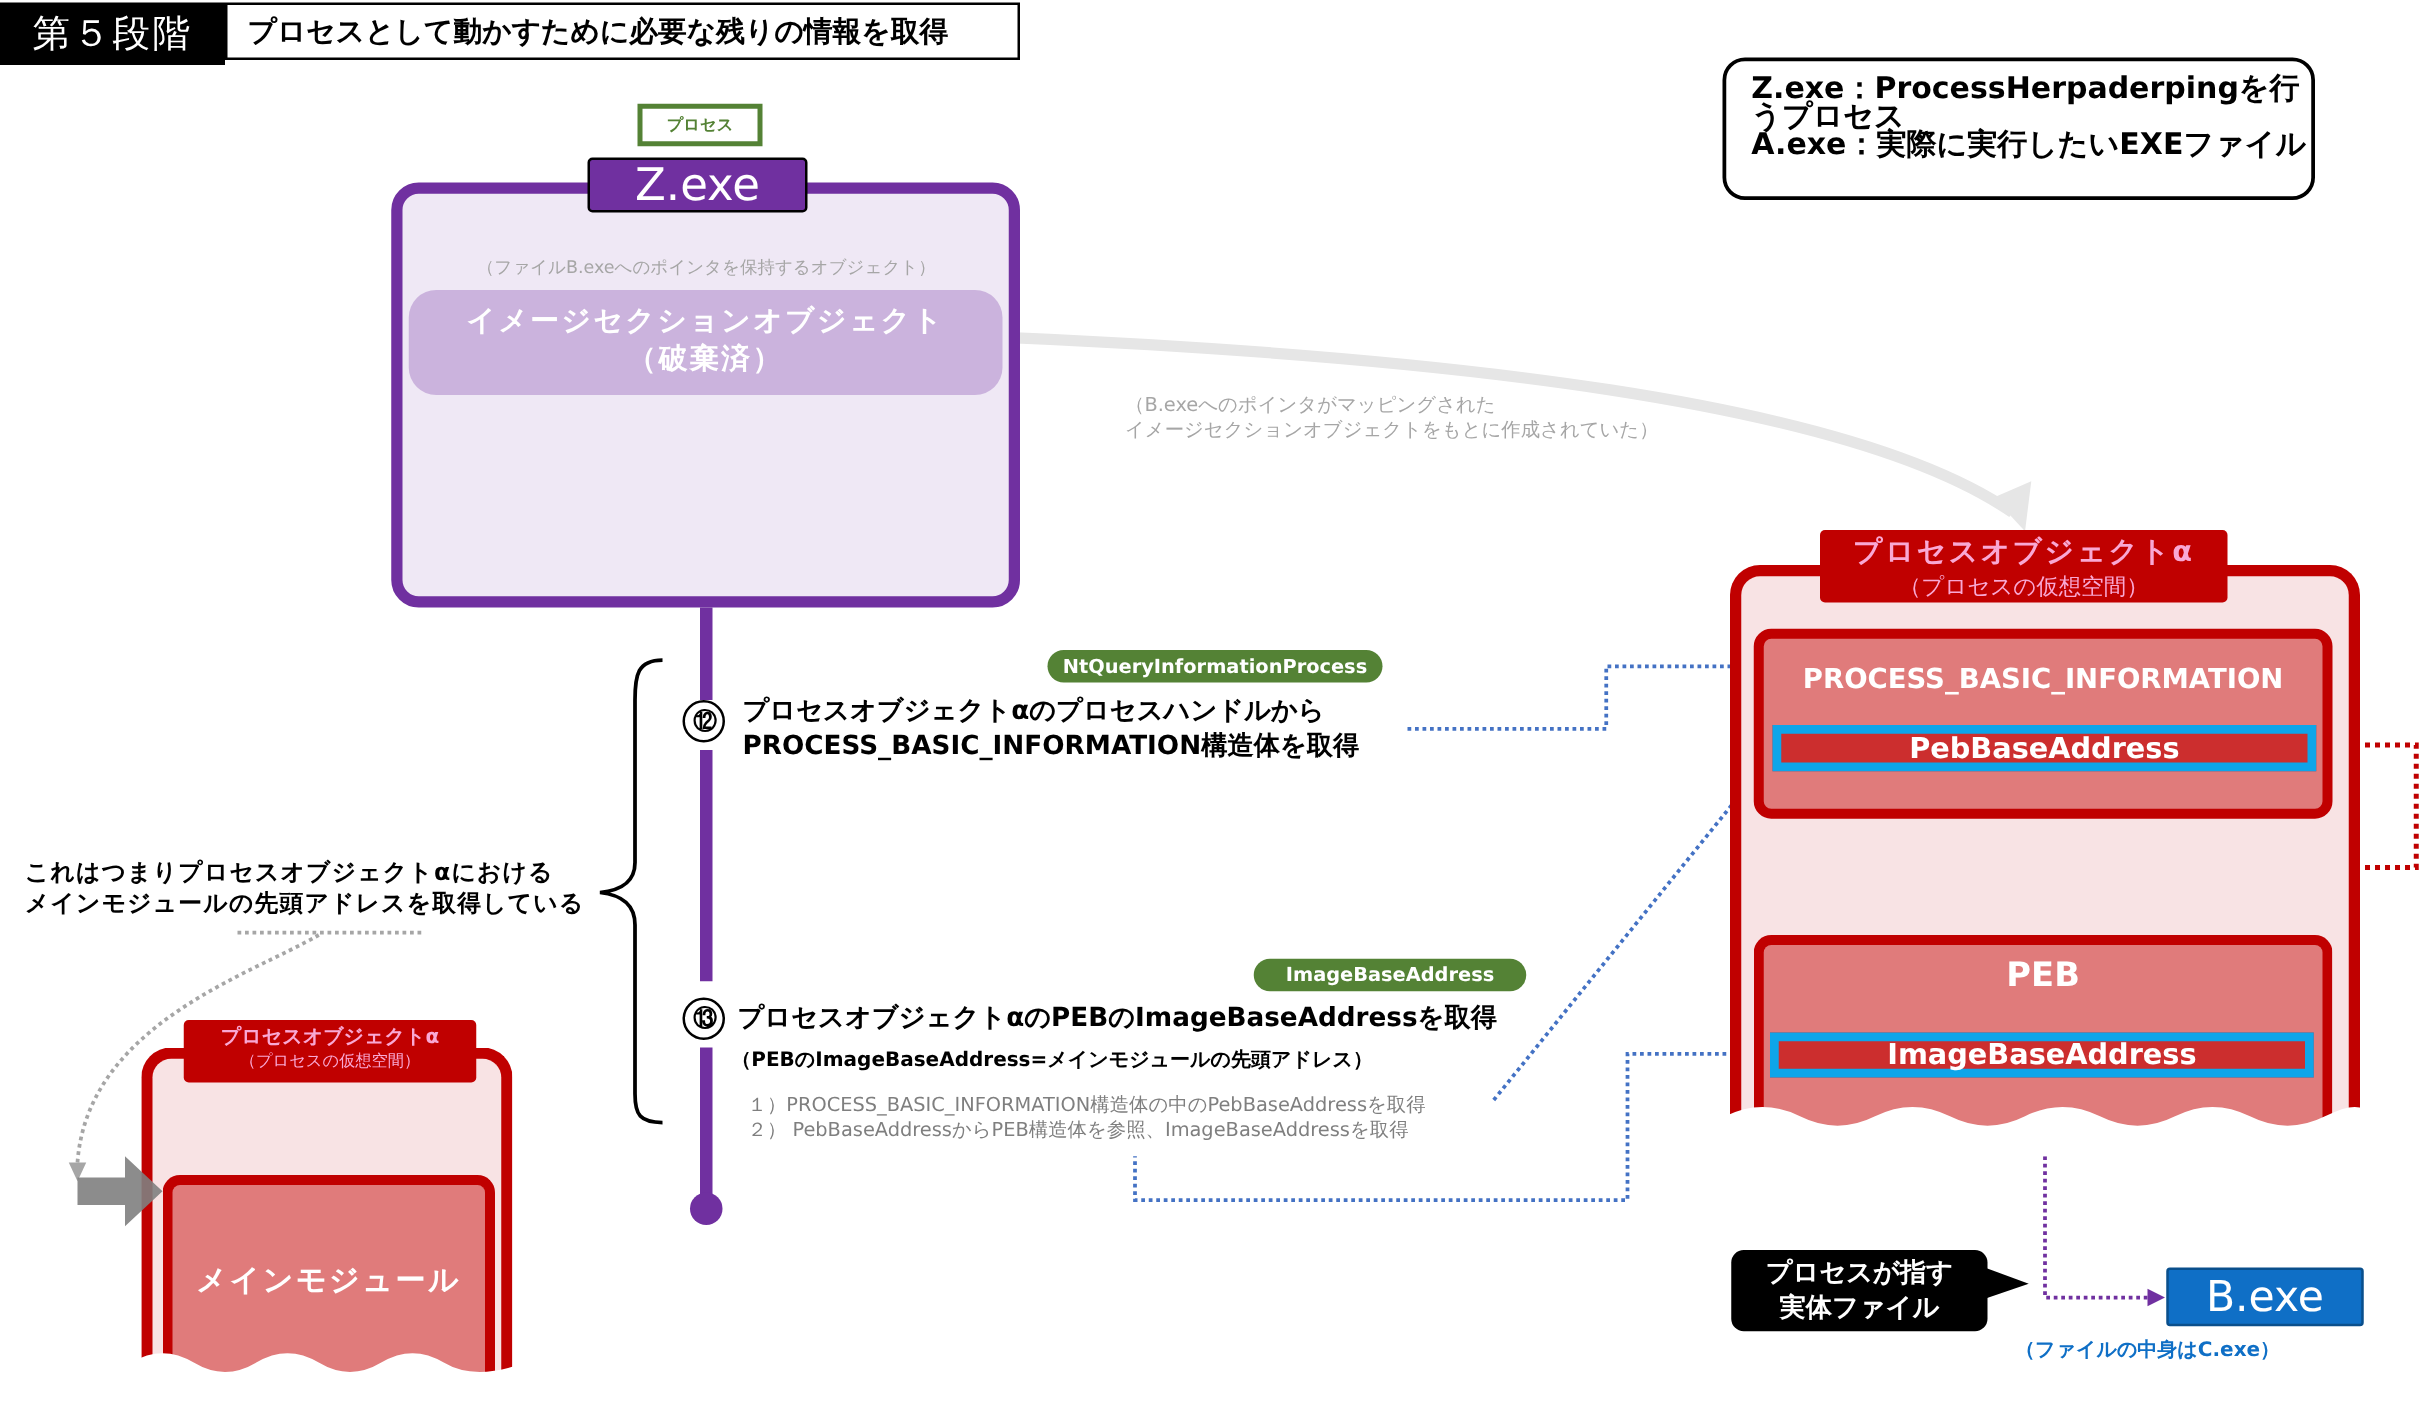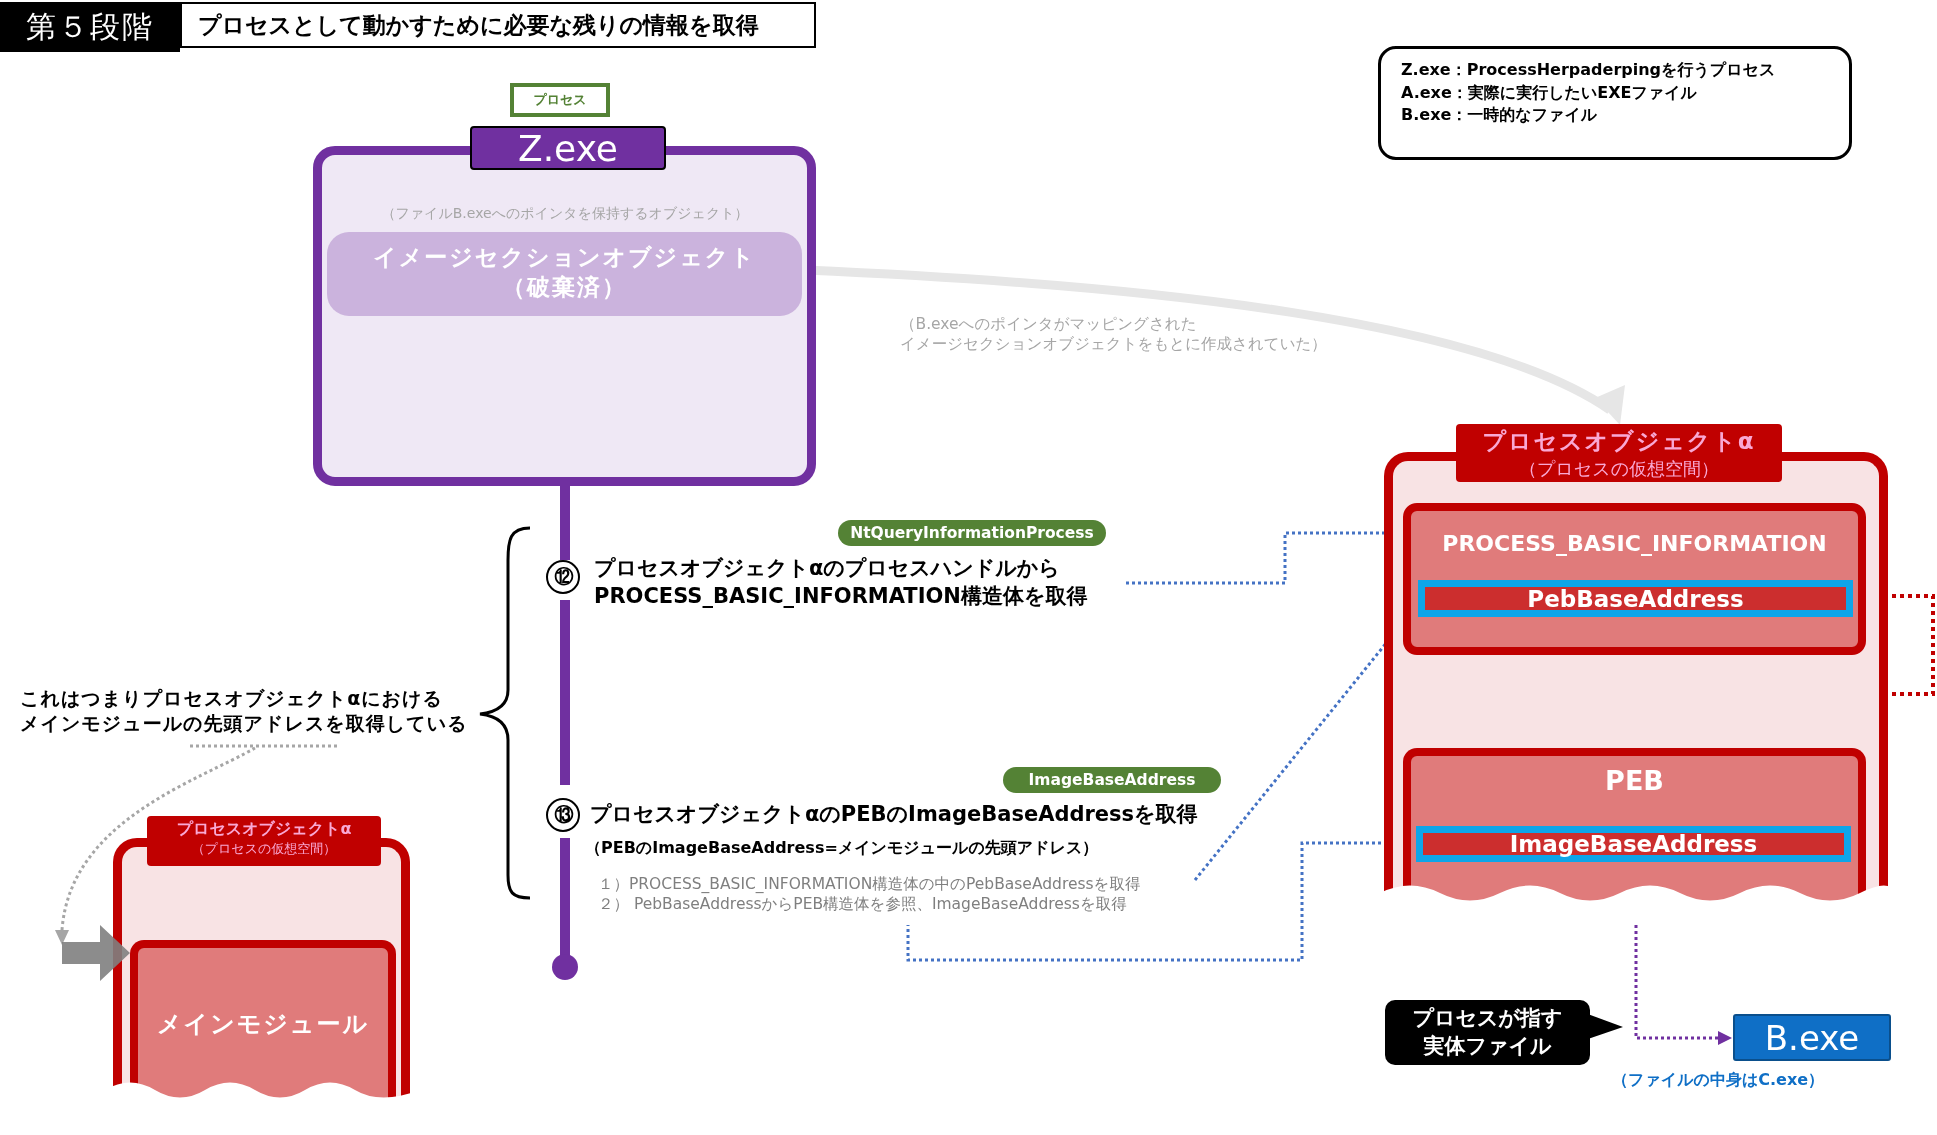--- a/index.html
+++ b/index.html
@@ -9,28 +9,28 @@
   svg.layer { position:absolute; left:0; top:0; width:1937px; height:1135px; pointer-events:none; }
 
   
   .stage-label { left:0; top:2px; width:180px; height:50px; background:#000; color:#fff;
     font-size:30px; display:flex; align-items:center; justify-content:center; letter-spacing:2px; }
   .stage-title { left:180px; top:2px; width:636px; height:46px; border:2px solid #000; background:#fff;
     font-size:23px; font-weight:bold; display:flex; align-items:center; padding-left:16px; box-sizing:border-box; }
 
   
   .legend { left:1378px; top:46px; width:474px; height:114px; border:3px solid #000; border-radius:18px;
-    box-sizing:border-box; padding:10px 0 0 20px; font-size:16px; font-weight:bold; line-height:22.5px; }
+    box-sizing:border-box; padding:10px 0 0 20px; font-size:24px; font-weight:bold; line-height:22.5px; }
 
   
   .proc-tag { left:510px; top:83px; width:100px; height:34px; border:4px solid #548235; box-sizing:border-box;
     color:#548235; font-size:13px; font-weight:bold; display:flex; align-items:center; justify-content:center; background:#fff; }
   .zbox { left:313px; top:146px; width:503px; height:340px; border:9px solid #7030a0; border-radius:22px;
     background:#efe8f5; box-sizing:border-box; }
-  .zname { left:470px; top:126px; width:196px; height:44px; background:#7030a0; border:2px solid #000;
+  .zname { left:470px; top:126px; width:176px; height:44px; background:#7030a0; border:2px solid #000;
     border-radius:4px; color:#fff; font-size:36px; display:flex; align-items:center; justify-content:center; box-sizing:border-box; }
   .img-sec-note { left:330px; top:205px; width:470px; text-align:center; color:#a6a6a6; font-size:14px; }
   .img-sec { left:327px; top:232px; width:475px; height:84px; background:#cbb3dd; border-radius:22px;
     color:#fff; font-size:23px; font-weight:bold; text-align:center; line-height:30px; padding-top:10px; box-sizing:border-box; letter-spacing:2px;}
 
   .gray-note { left:900px; top:314px; color:#a6a6a6; font-size:15.5px; line-height:20px; }
 
   
   .api-pill { height:26px; border-radius:13px; background:#548235; color:#fff; font-size:15.5px; font-weight:bold;
     display:flex; align-items:center; justify-content:center; }
@@ -83,21 +83,20 @@
   <path d="M255 748 C 200 780, 70 820, 62 930" fill="none" stroke="#a6a6a6" stroke-width="3" stroke-dasharray="3,3"></path>
   <polygon points="55,930 69,930 62,945" fill="#a6a6a6"></polygon>
 </svg>
 
 <div class="abs stage-label">第５段階</div>
 <div class="abs stage-title">プロセスとして動かすために必要な残りの情報を取得</div>
 
 <div class="abs legend">
   <div>Z.exe：ProcessHerpaderpingを行うプロセス</div>
   <div>A.exe：実際に実行したいEXEファイル</div>
-  <div>B.exe：一時的なファイル</div>
 </div>
 
 <div class="abs proc-tag">プロセス</div>
 <div class="abs zbox"></div>
 <div class="abs zname">Z.exe</div>
 <div class="abs img-sec-note">（ファイルB.exeへのポインタを保持するオブジェクト）</div>
 <div class="abs img-sec">
   <div>イメージセクションオブジェクト</div>
   <div>（破棄済）</div>
 </div>

